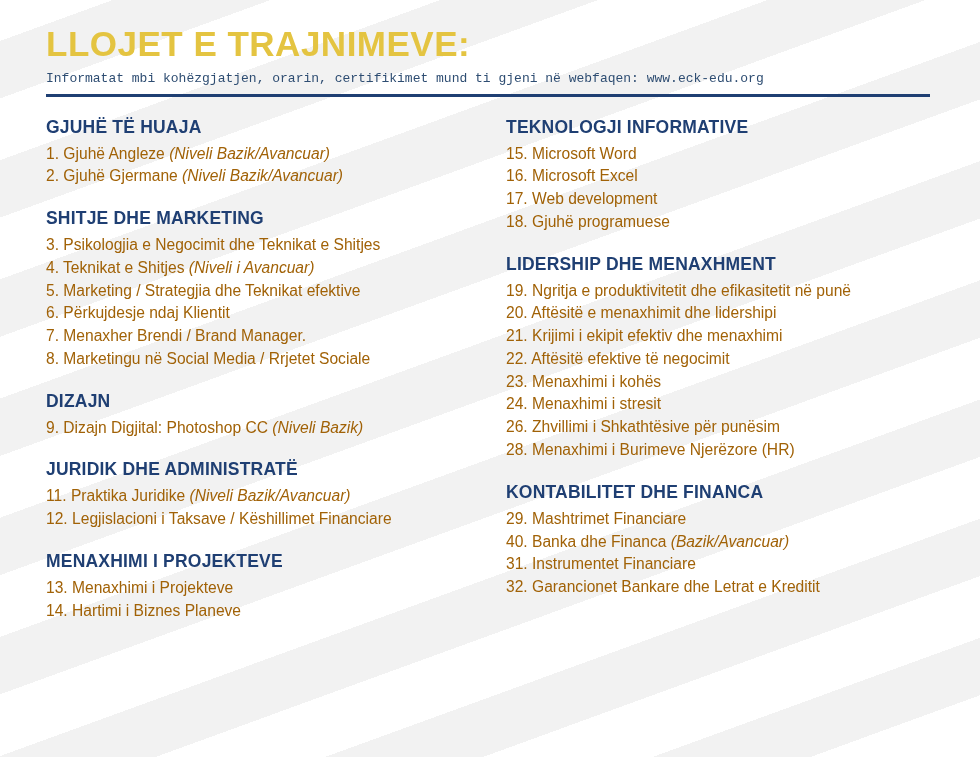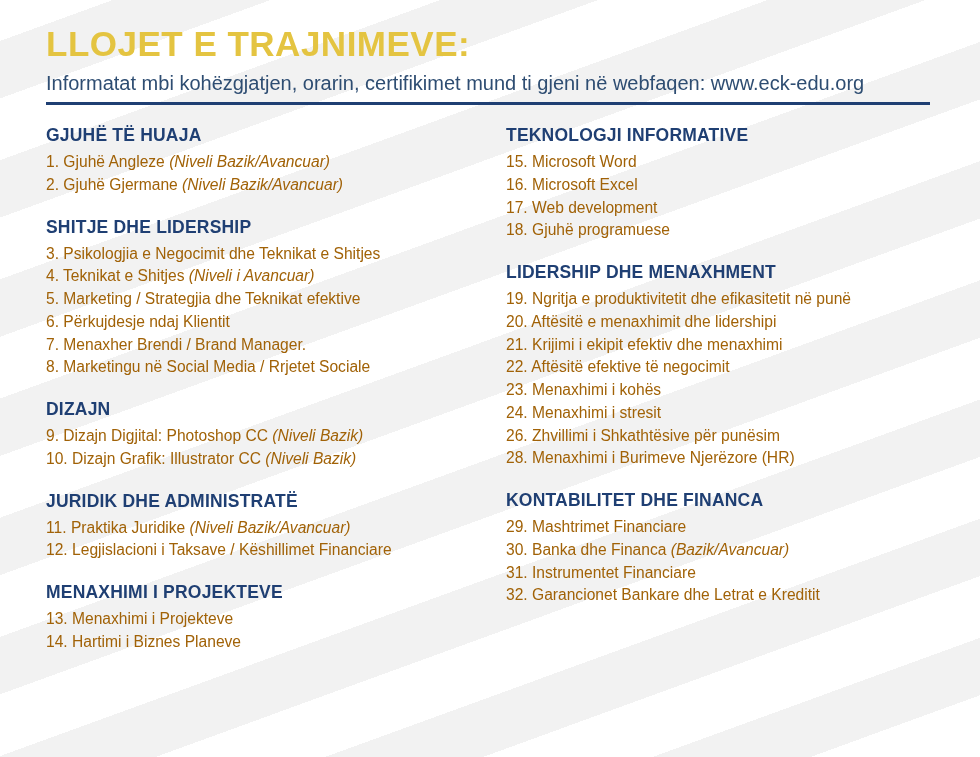--- a/index.html
+++ b/index.html
@@ -45,25 +45,26 @@
   .doc-title {
     font-size: 35px;
     font-weight: bold;
     color: #E4C441;
     letter-spacing: 0.5px;
     line-height: 1.0;
     margin: 0 0 10px 0;
     white-space: nowrap;
   }
   .doc-subtitle {
-    font-size: 20px;
+    font-size: 13px;
     color: #2E4D72;
     line-height: 1.2;
     margin: 0 0 7px 0;
     white-space: nowrap;
+    font-family: Liberation Mono, monospace;
   }
   .rule {
     height: 3px;
     width: 884px;
     background: #1F3F73;
     margin: 0 0 0 0;
   }
 
   
   .columns {
@@ -126,32 +127,31 @@
     </div>
 
     <div class="columns">
       <div class="col col-left" id="left-column">
           <div class="section">
             <div class="section-title">GJUHË TË HUAJA</div>
             <div class="item"><span>1.</span> <span>Gjuhë Angleze </span><span class="lvl">(Niveli Bazik/Avancuar)</span></div>
             <div class="item"><span>2.</span> <span>Gjuhë Gjermane </span><span class="lvl">(Niveli Bazik/Avancuar)</span></div>
           </div>
           <div class="section">
-            <div class="section-title">SHITJE DHE LIDERSHIP</div>
+            <div class="section-title">SHITJE DHE MARKETING</div>
             <div class="item"><span>3.</span> <span>Psikologjia e Negocimit dhe Teknikat e Shitjes</span></div>
             <div class="item"><span>4.</span> <span>Teknikat e Shitjes </span><span class="lvl">(Niveli i Avancuar)</span></div>
             <div class="item"><span>5.</span> <span>Marketing / Strategjia dhe Teknikat efektive</span></div>
             <div class="item"><span>6.</span> <span>Përkujdesje ndaj Klientit</span></div>
             <div class="item"><span>7.</span> <span>Menaxher Brendi / Brand Manager.</span></div>
             <div class="item"><span>8.</span> <span>Marketingu në Social Media / Rrjetet Sociale</span></div>
           </div>
           <div class="section">
             <div class="section-title">DIZAJN</div>
             <div class="item"><span>9.</span> <span>Dizajn Digjital: Photoshop CC </span><span class="lvl">(Niveli Bazik)</span></div>
-            <div class="item"><span>10.</span> <span>Dizajn Grafik: Illustrator CC </span><span class="lvl">(Niveli Bazik)</span></div>
           </div>
           <div class="section">
             <div class="section-title">JURIDIK DHE ADMINISTRATË</div>
             <div class="item"><span>11.</span> <span>Praktika Juridike </span><span class="lvl">(Niveli Bazik/Avancuar)</span></div>
             <div class="item"><span>12.</span> <span>Legjislacioni i Taksave / Këshillimet Financiare</span></div>
           </div>
           <div class="section">
             <div class="section-title">MENAXHIMI I PROJEKTEVE</div>
             <div class="item"><span>13.</span> <span>Menaxhimi i Projekteve</span></div>
             <div class="item"><span>14.</span> <span>Hartimi i Biznes Planeve</span></div>
@@ -172,21 +172,21 @@
             <div class="item"><span>21.</span> <span>Krijimi i ekipit efektiv dhe menaxhimi</span></div>
             <div class="item"><span>22.</span> <span>Aftësitë efektive të negocimit</span></div>
             <div class="item"><span>23.</span> <span>Menaxhimi i kohës</span></div>
             <div class="item"><span>24.</span> <span>Menaxhimi i stresit</span></div>
             <div class="item"><span>26.</span> <span>Zhvillimi i Shkathtësive për punësim</span></div>
             <div class="item"><span>28.</span> <span>Menaxhimi i Burimeve Njerëzore (HR)</span></div>
           </div>
           <div class="section">
             <div class="section-title">KONTABILITET DHE FINANCA</div>
             <div class="item"><span>29.</span> <span>Mashtrimet Financiare</span></div>
-            <div class="item"><span>30.</span> <span>Banka dhe Financa </span><span class="lvl">(Bazik/Avancuar)</span></div>
+            <div class="item"><span>40.</span> <span>Banka dhe Financa </span><span class="lvl">(Bazik/Avancuar)</span></div>
             <div class="item"><span>31.</span> <span>Instrumentet Financiare</span></div>
             <div class="item"><span>32.</span> <span>Garancionet Bankare dhe Letrat e Kreditit</span></div>
           </div>
         </div>
     </div>
 
   </div>
 </div>
 
 </body></html>

